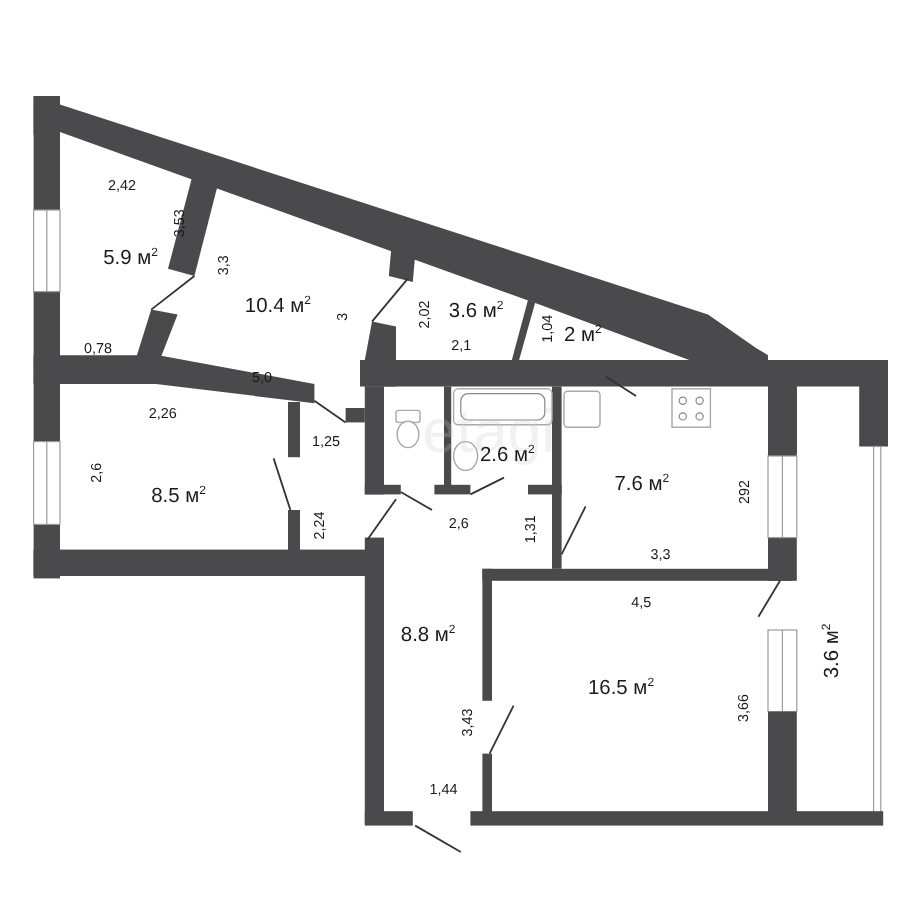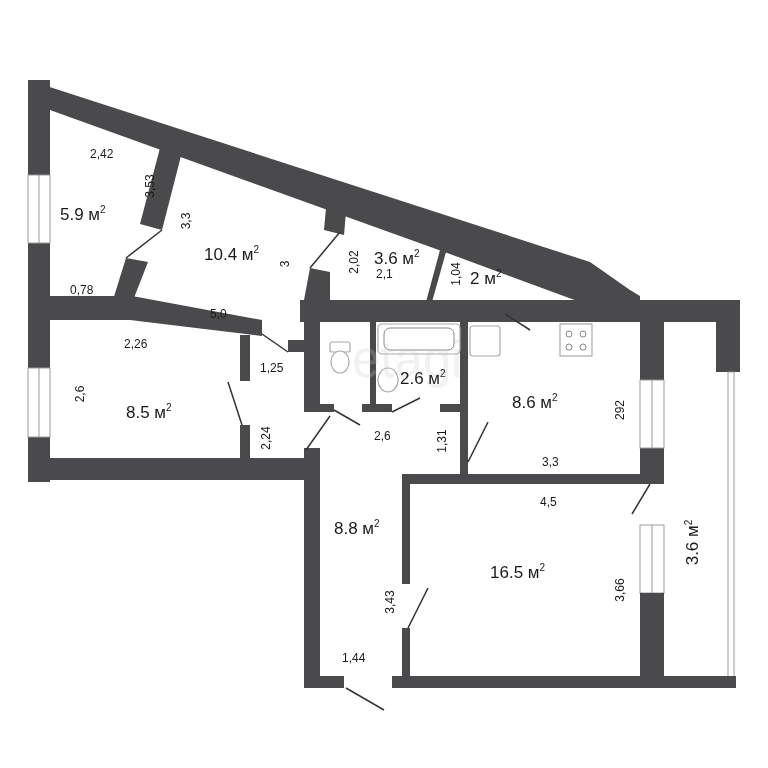--- a/index.html
+++ b/index.html
@@ -113,51 +113,51 @@
       <circle class="fixd" cx="583" cy="334" r="3"></circle>
     <circle class="fixd" cx="569" cy="347" r="3"></circle>
       <circle class="fixd" cx="583" cy="347" r="3"></circle>
   </g>
 </svg>
 
 <div class="wm" style="left:310px;top:330px;">etagi</div>
 
 <div class="lbl dim" style="left:90px;top:148px">2,42</div>
 <div class="lbl dim rot" style="left:138px;top:180px">3,53</div>
-<div class="lbl area" style="left:60px;top:206px"><span>5.9 м</span><sup>2</sup></div>
+<div class="lbl area" style="left:86px;top:206px"><span>5.9 м</span><sup>2</sup></div>
 <div class="lbl dim" style="left:70px;top:284px">0,78</div>
 
 <div class="lbl dim rot" style="left:178px;top:215px">3,3</div>
 <div class="lbl area" style="left:204px;top:246px"><span>10.4 м</span><sup>2</sup></div>
 <div class="lbl dim rot" style="left:282px;top:258px">3</div>
 <div class="lbl dim" style="left:210px;top:308px">5,0</div>
 
 <div class="lbl dim rot" style="left:342px;top:256px">2,02</div>
 <div class="lbl area" style="left:374px;top:250px"><span>3.6 м</span><sup>2</sup></div>
-<div class="lbl dim" style="left:376px;top:268px">2,1</div>
+<div class="lbl dim" style="left:376px;top:282px">2,1</div>
 
 <div class="lbl dim rot" style="left:444px;top:268px">1,04</div>
 <div class="lbl area" style="left:470px;top:270px"><span>2 м</span><sup>2</sup></div>
 
 <div class="lbl dim" style="left:124px;top:338px">2,26</div>
 <div class="lbl dim rot" style="left:72px;top:388px">2,6</div>
 <div class="lbl area" style="left:126px;top:404px"><span>8.5 м</span><sup>2</sup></div>
 
 <div class="lbl dim" style="left:260px;top:362px">1,25</div>
 <div class="lbl dim rot" style="left:254px;top:432px">2,24</div>
 
 <div class="lbl area" style="left:400px;top:370px"><span>2.6 м</span><sup>2</sup></div>
 <div class="lbl dim" style="left:374px;top:430px">2,6</div>
 <div class="lbl dim rot" style="left:430px;top:435px">1,31</div>
 
-<div class="lbl area" style="left:512px;top:394px"><span>8.6 м</span><sup>2</sup></div>
+<div class="lbl area" style="left:512px;top:394px"><span>7.6 м</span><sup>2</sup></div>
 <div class="lbl dim rot" style="left:610px;top:404px">292</div>
 <div class="lbl dim" style="left:542px;top:456px">3,3</div>
 
 <div class="lbl area" style="left:334px;top:520px"><span>8.8 м</span><sup>2</sup></div>
 <div class="lbl dim rot" style="left:378px;top:596px">3,43</div>
-<div class="lbl dim" style="left:342px;top:652px">1,44</div>
+<div class="lbl dim" style="left:358px;top:652px">1,44</div>
 
-<div class="lbl dim" style="left:540px;top:496px">4,5</div>
+<div class="lbl dim" style="left:526px;top:496px">4,5</div>
 <div class="lbl area" style="left:490px;top:564px"><span>16.5 м</span><sup>2</sup></div>
 <div class="lbl dim rot" style="left:608px;top:584px">3,66</div>
 
 <div class="lbl area rot" style="left:670px;top:534px"><span>3.6 м</span><sup>2</sup></div>
 
 </body></html>

